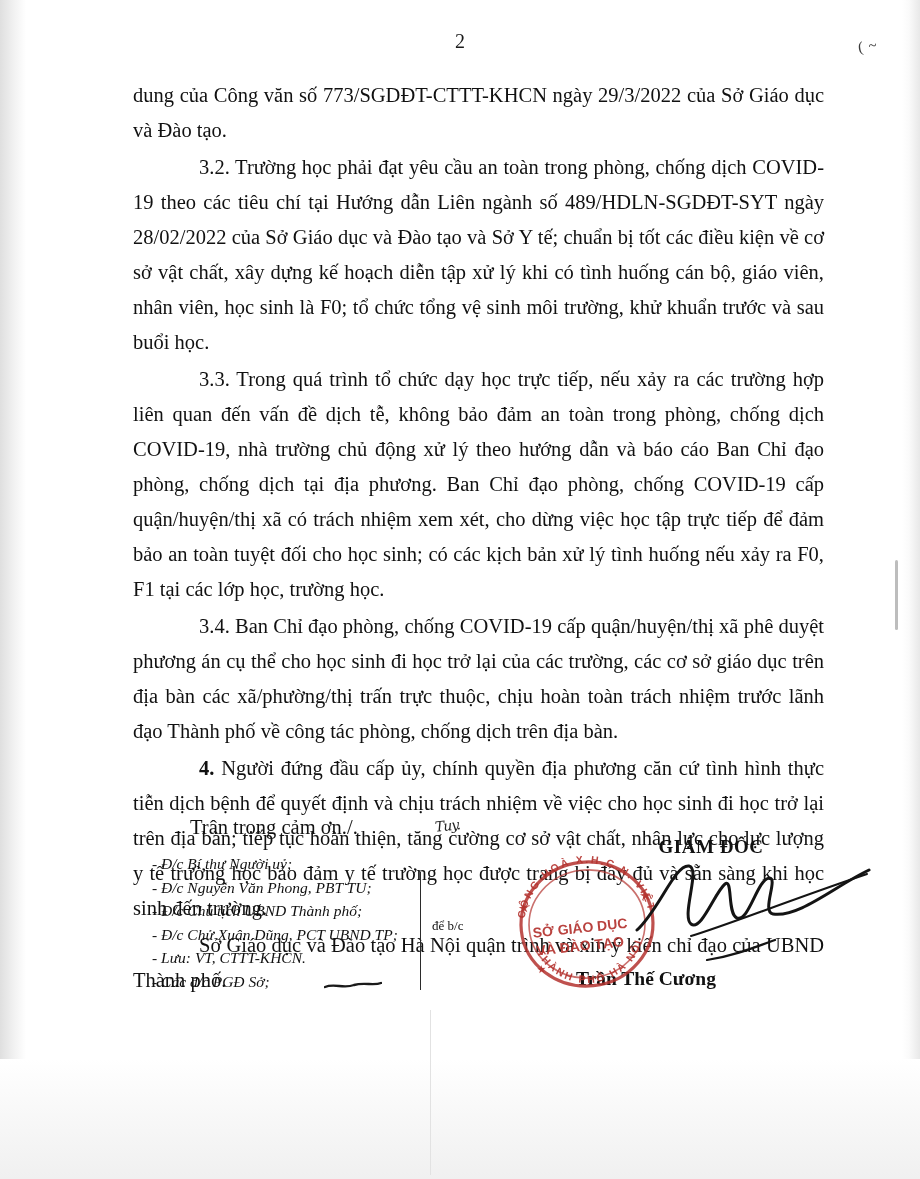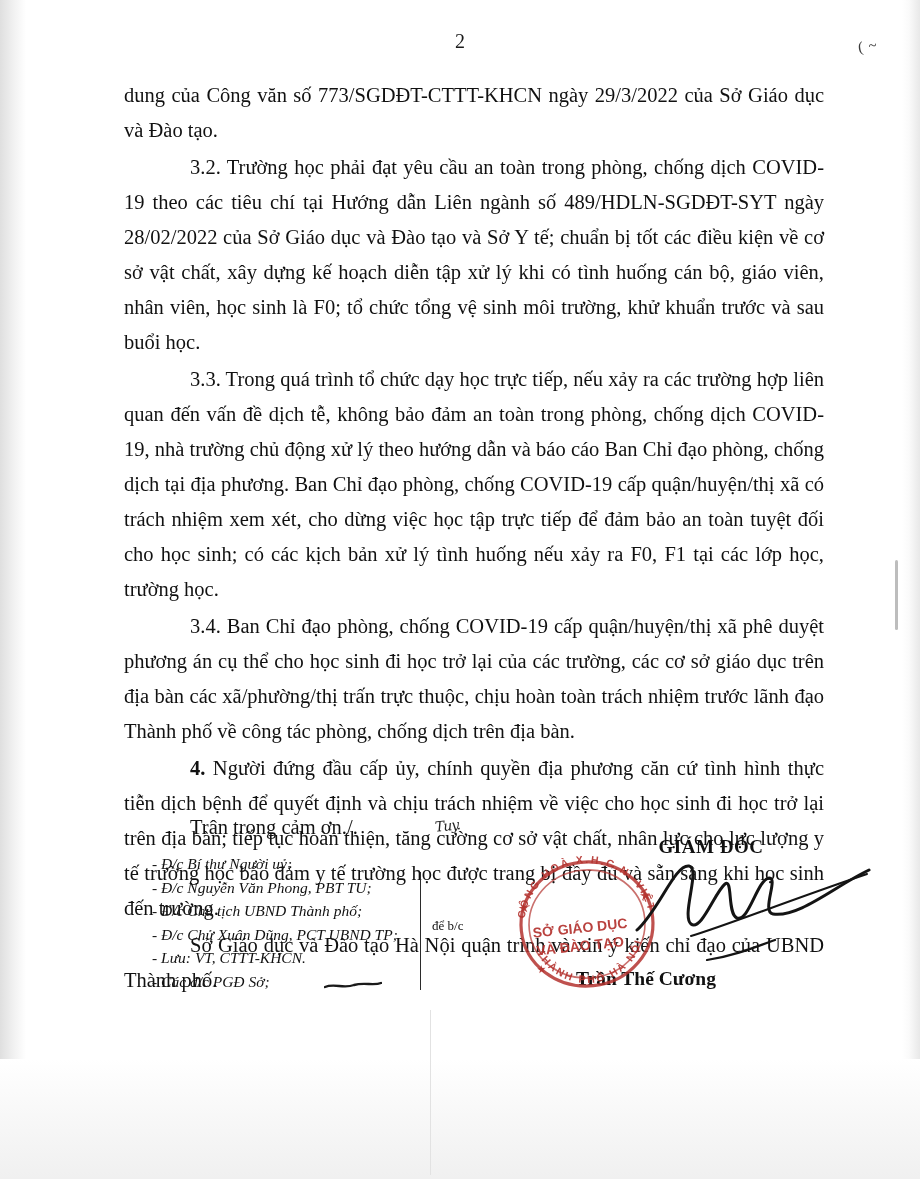--- a/index.html
+++ b/index.html
@@ -74,21 +74,21 @@
     position: absolute;
     left: 124px;
     top: 78px;
     width: 700px;
     font-size: 20.5px;
     line-height: 35px;
     color: #111111;
     text-align: justify;
   }
   .body-text p {
-    margin: 0 0 2px 0;
+    margin: 0 0 2px 9px;
   }
   .body-text p.indented {
     text-indent: 66px;
   }
   .body-text b {
     font-weight: bold;
   }
   
   .sign-block {
     position: absolute;

